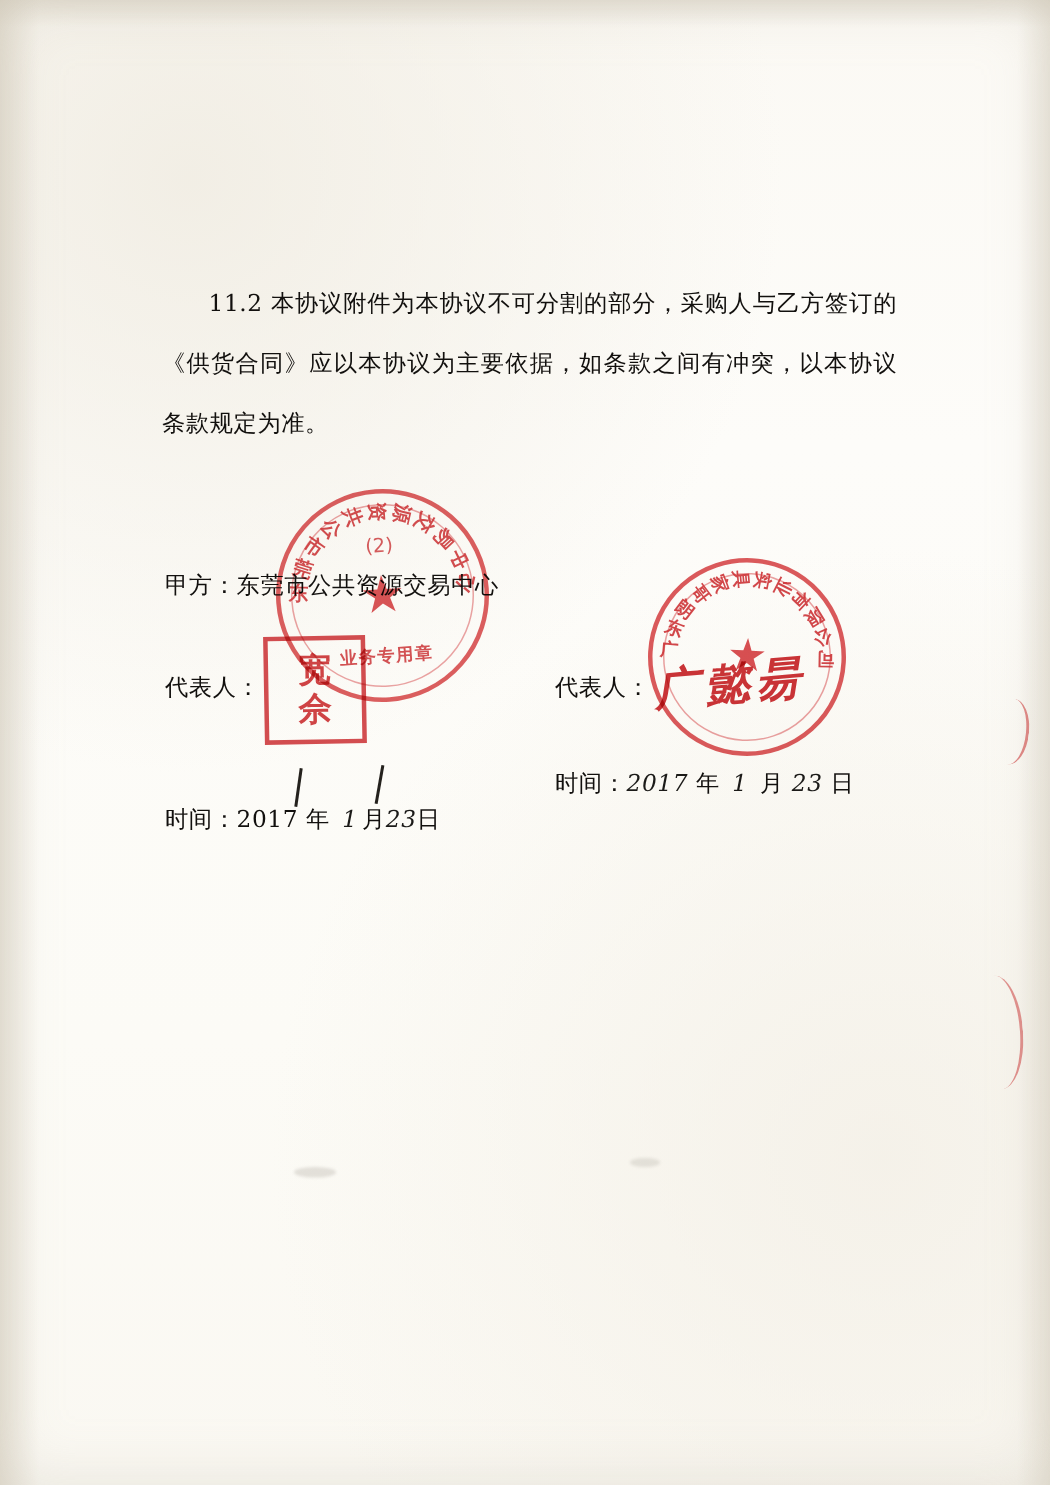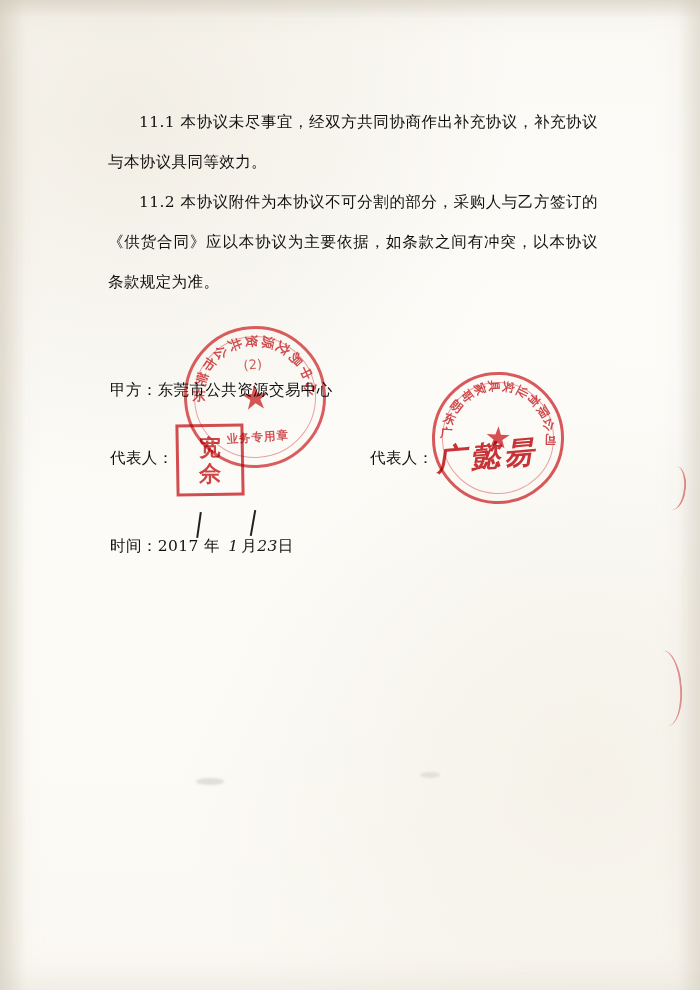--- a/index.html
+++ b/index.html
@@ -279,21 +279,20 @@
 </head>
 <body>
 
 <div class="paper"></div>
 <div class="crease-top"></div>
 <div class="crease-1"></div>
 <div class="crease-2"></div>
 
 <div class="doc-body">
 
-  <p class="para p-indent clause-11-1">11.1  本协议未尽事宜，经双方共同协商作出补充协议，补充协议与本协议具同等效力。</p>
 
   <p class="para p-indent clause-11-2">11.2  本协议附件为本协议不可分割的部分，采购人与乙方签订的《供货合同》应以本协议为主要依据，如条款之间有冲突，以本协议条款规定为准。</p>
 
 
 
   <div class="sig-row party-a-line">
     <span>甲方：</span><span>东莞市公共资源交易中心</span>
   </div>
 
 
@@ -304,20 +303,28 @@
   <div class="sig-row rep-b-line">
     <span>代表人：</span>
   </div>
 
   <div class="sig-row date-a-line">
     <span>时间：</span><span>2017</span>
     <span>年</span>
     <span class="hand blank-mark">1</span><span>月</span><span class="hand blank-mark">23</span><span>日</span>
   </div>
 
+  <div class="sig-row date-b-line">
+    <span>时间：</span><span class="hand">2017</span>
+    <span>年</span>
+    <span class="hand blank-mark">1</span>
+    <span>月</span>
+    <span class="hand blank-mark">23</span>
+    <span>日</span>
+  </div>
 
   <div class="date-stroke" style="left:198px; top:512px; transform:rotate(8deg);"></div>
   <div class="date-stroke" style="left:252px; top:510px; transform:rotate(10deg);"></div>
 
   <div class="stamp stamp-round stamp-a">
     <div class="arc-text" id="arcA">
         <span style="font-size: 13px; transform: rotate(-85deg) translate(0px, -56px) rotate(90deg) translate(-50%, -50%);">东</span>
         <span style="font-size: 13px; transform: rotate(-68deg) translate(0px, -56px) rotate(90deg) translate(-50%, -50%);">莞</span>
         <span style="font-size: 13px; transform: rotate(-51deg) translate(0px, -56px) rotate(90deg) translate(-50%, -50%);">市</span>
         <span style="font-size: 13px; transform: rotate(-34deg) translate(0px, -56px) rotate(90deg) translate(-50%, -50%);">公</span>

